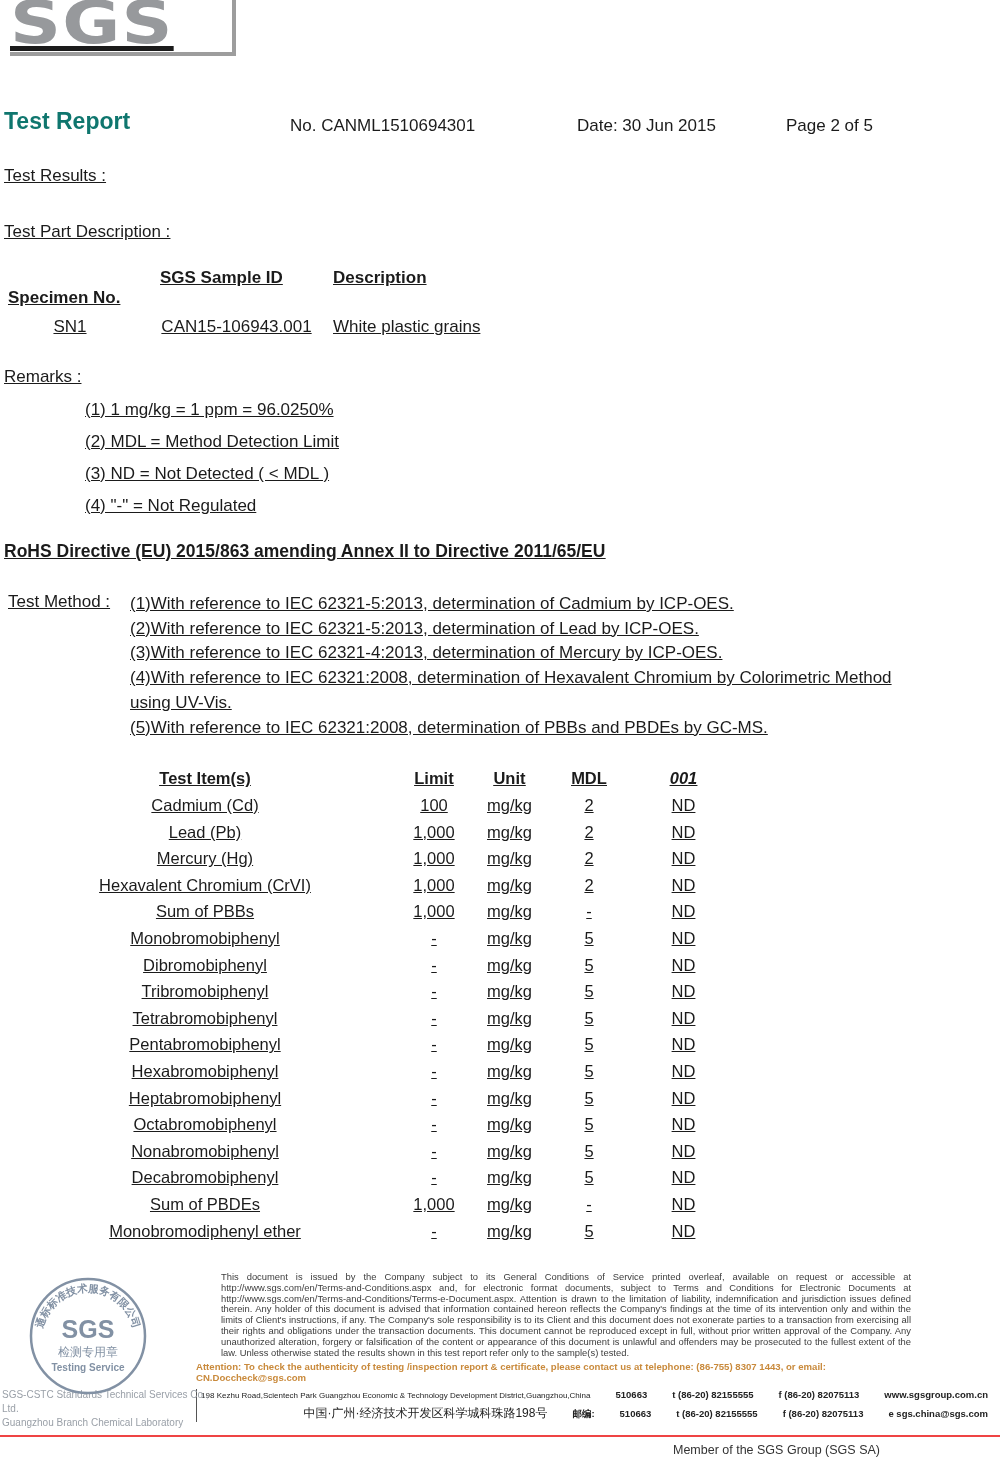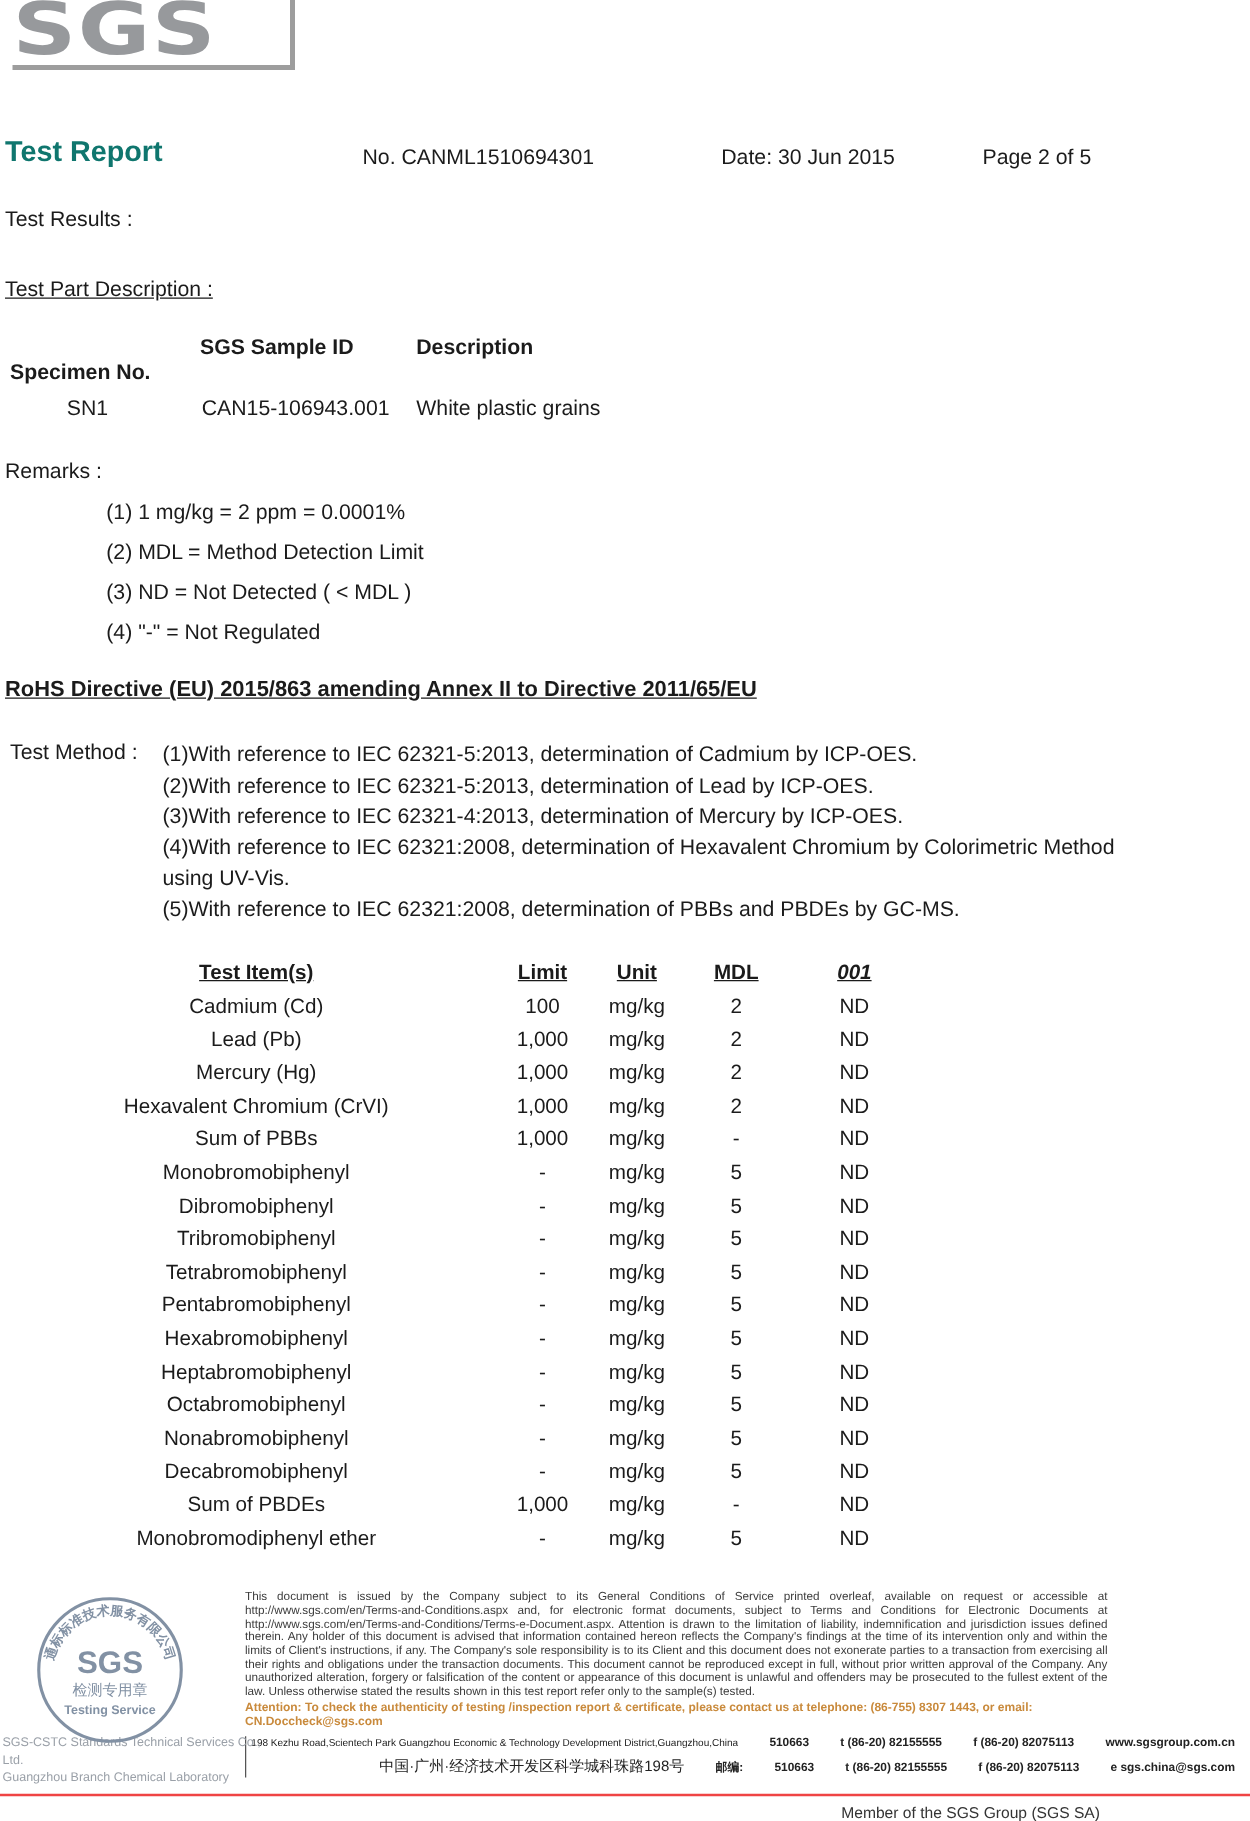--- a/index.html
+++ b/index.html
@@ -1,20 +1,21 @@
 <!DOCTYPE html>
 <html><head>
 <meta charset="utf-8">
 <style>
   * { margin:0; padding:0; box-sizing:border-box; }
   html,body { background:#ffffff; }
   .page {
     width:1000px; height:1457px; position:relative; background:#fff;
     font-family:"Liberation Sans","DejaVu Sans",sans-serif; color:#1b1b1b;
     overflow:hidden;
+    text-decoration:underline;
   }
 
   
   .logo-block {
     width:226px; height:56px; margin-left:10px; position:relative;
     border-right:4px solid #9d9d9d; border-bottom:4px solid #9d9d9d;
   }
   .logo-text {
     font-size:58px; font-weight:bold; color:#97999c; line-height:46px;
     letter-spacing:1px; transform:scaleX(1.22); transform-origin:left top;
@@ -66,21 +67,21 @@
   .hdr { font-weight:bold; text-decoration:underline; }
   .hdr-001 { font-style:italic; font-weight:bold; text-decoration:underline; }
 
   
   .footer { position:absolute; top:1268px; left:0; width:1000px; }
   .footer-cols { display:flex; min-height:148px; }
   .stamp-area { width:196px; flex:none; position:relative; }
   .stamp-svg { position:absolute; top:8px; left:28px; width:120px; height:120px; z-index:2; pointer-events:none; }
   .company-lines { position:absolute; top:120px; left:2px; width:210px; color:#9aa0a8; font-size:10px; line-height:14px; z-index:1; }
   .footer-text { width:792px; padding-top:4px; }
-  .disclaimer { width:690px; font-size:9.4px; line-height:10.8px; text-align:justify; color:#3c3c3c; }
+  .disclaimer { width:690px; font-size:9.4px; line-height:10.8px; text-align:justify; color:#3c3c3c;margin-left:25px; }
   .attention { width:690px; margin-top:3px; font-size:9.6px; line-height:11px; font-weight:bold; color:#c98a3c; }
   .address-block { margin-top:6px; border-left:1.5px solid #555; padding-left:7px; color:#222; }
   .addr-row { display:flex; align-items:baseline; gap:25px; margin-bottom:5px; white-space:nowrap;justify-content:flex-end; }
   .addr-en { font-size:8px; }
   .addr-cn { font-size:12px; }
   .b { font-weight:bold; font-size:9.5px; }
   .member-row { margin-top:8px; border-top:2px solid #ef4444; padding:6px 120px 0 0; text-align:right; font-size:12.5px; color:#333; }
 </style>
 </head>
 <body>
@@ -105,21 +106,21 @@
     <div class="h sp-h1">Specimen No.</div>
     <div class="h sp-h2">SGS Sample ID</div>
     <div class="h sp-h3">Description</div>
     <div class="sp-v1">SN1</div>
     <div class="sp-v2">CAN15-106943.001</div>
     <div class="sp-v3">White plastic grains</div>
   </div>
 
   <div class="remarks-label">Remarks :</div>
   <div class="remarks-list">
-  <div class="line">(1) 1 mg/kg = 2 ppm = 0.0001%</div>
+  <div class="line">(1) 1 mg/kg = 1 ppm = 96.0250%</div>
 
   <div class="line">(2) MDL = Method Detection Limit</div>
 
   <div class="line">(3) ND = Not Detected ( &lt; MDL )</div>
 
   <div class="line">(4) "-" = Not Regulated</div>
 </div>
 
   <div class="rohs-heading">RoHS Directive (EU) 2015/863 amending Annex II to Directive 2011/65/EU</div>
 

